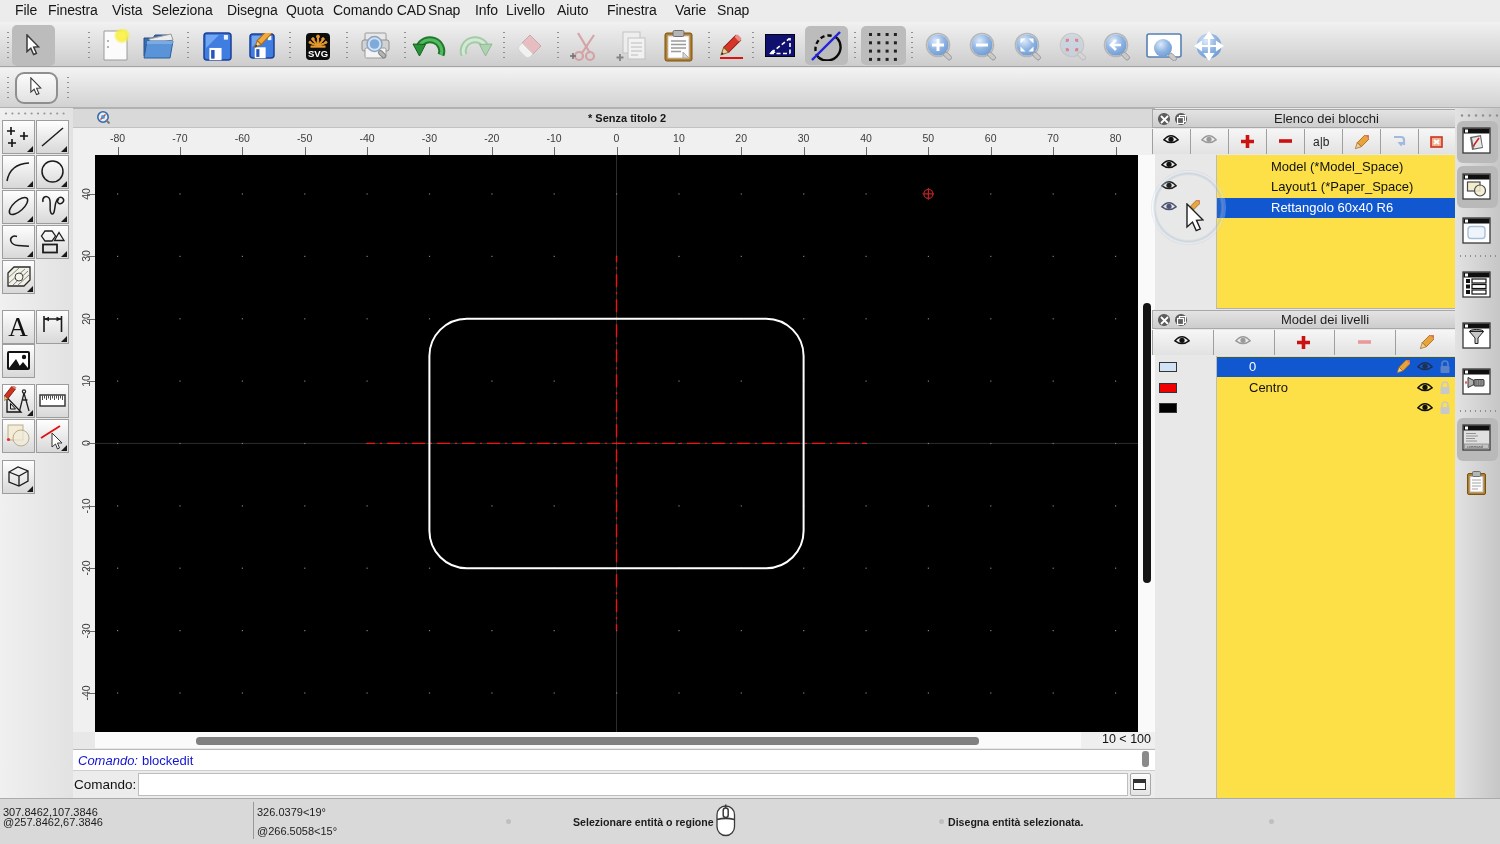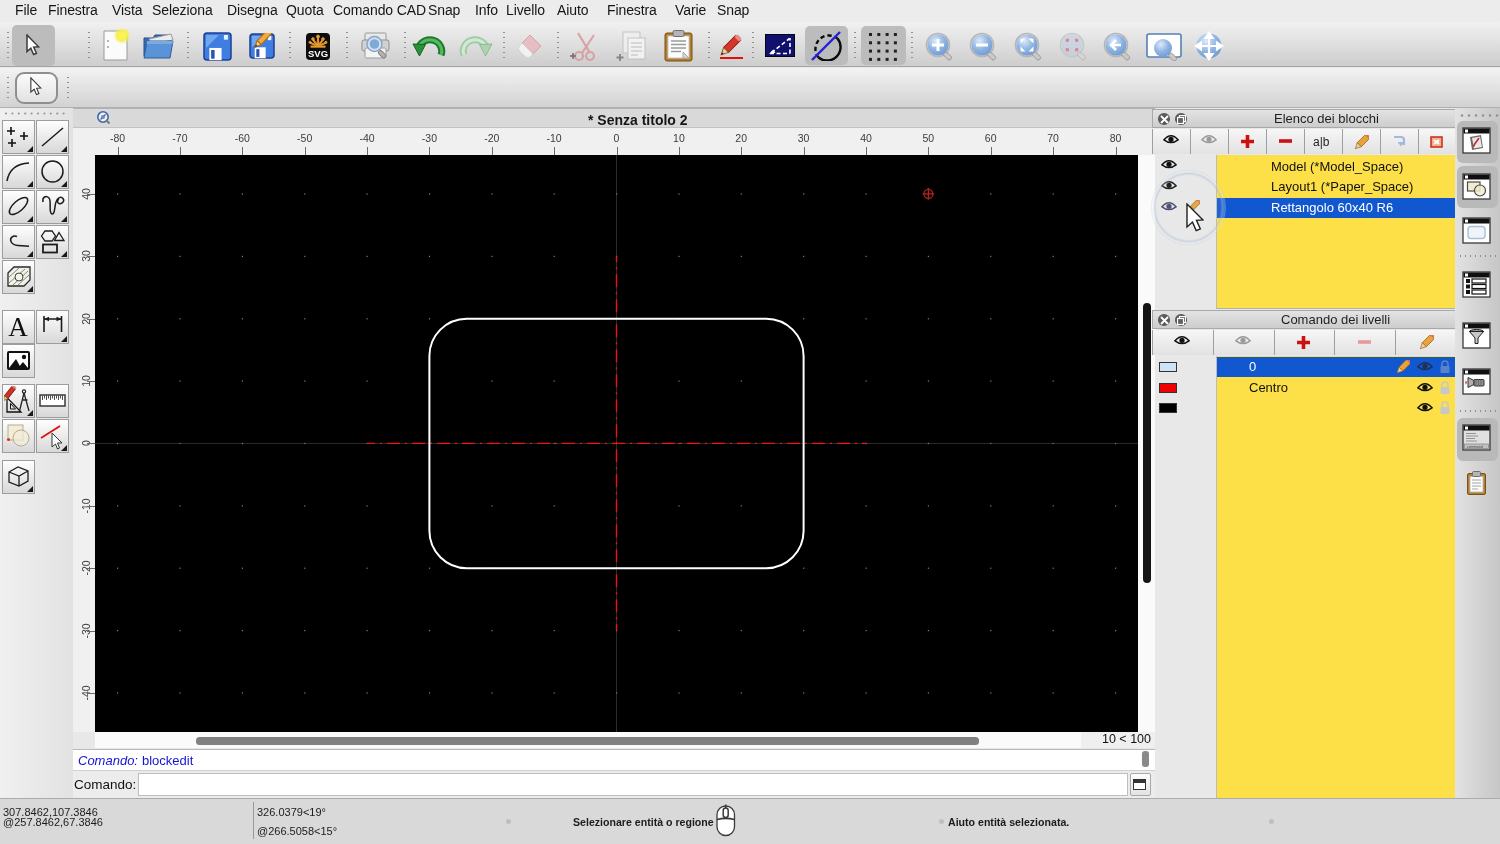--- a/index.html
+++ b/index.html
@@ -12,21 +12,21 @@
 #tb1{position:absolute;left:0;top:22px;width:1500px;height:45px;background:linear-gradient(#f1f1f1,#cdcdcd);border-bottom:1px solid #a4a4a4;}
 #tb2{position:absolute;left:0;top:68px;width:1500px;height:40px;background:linear-gradient(#f3f3f3,#d2d2d2);border-bottom:1px solid #b0b0b0;}
 .vsep{position:absolute;width:2px;background-image:radial-gradient(circle,#8f8f8f 35%,transparent 40%);background-size:2px 5px;background-repeat:repeat-y;}
 .pressed{position:absolute;background:#bcbcbc;border-radius:5px;}
 
 #lefttools{position:absolute;left:0;top:108px;width:73px;height:691px;background:linear-gradient(90deg,#f0f0f0,#e2e2e2);}
 .tbtn{position:absolute;width:33px;height:34px;background:linear-gradient(#fefefe,#d8d8d8);border:1px solid #9d9d9d;}
 .tri{position:absolute;right:1px;bottom:1px;width:0;height:0;border-left:6px solid transparent;border-bottom:6px solid #1a1a1a;}
 
 #titlebar{position:absolute;left:73px;top:108px;width:1082px;height:20px;background:#d9d9d9;border-top:1px solid #b2b2b2;border-bottom:1px solid #c2c2c2;}
-#mdititle{position:absolute;top:111.5px;font-size:14px;font-weight:bold;color:#161616;}
+#mdititle{position:absolute;top:111.5px;font-size:11px;font-weight:bold;color:#161616;}
 #hruler{position:absolute;left:73px;top:128px;width:1082px;height:27px;background:#f0f0f0;}
 .rlab{position:absolute;display:inline-block;font-size:10.5px;color:#3c3c3c;transform:translateX(-50%);top:4px;}
 .rtick{position:absolute;width:1px;height:8px;top:19px;background:#6a6a6a;}
 #vruler{position:absolute;left:73px;top:155px;width:22px;height:577px;background:#f0f0f0;}
 .vlab{position:absolute;display:inline-block;font-size:10.5px;color:#3c3c3c;left:1px;width:24px;text-align:center;transform:translateY(-50%) rotate(-90deg);}
 .vtick{position:absolute;height:1px;width:8px;left:14px;background:#6a6a6a;}
 #hscroll{position:absolute;left:95px;top:732px;width:1043px;height:16px;background:#fafafa;}
 #hthumb{position:absolute;left:101px;top:5px;width:783px;height:7.5px;background:#808080;border-radius:3.5px;}
 #vscroll{position:absolute;left:1138px;top:155px;width:17px;height:577px;background:#fafafa;}
 #vthumb{position:absolute;left:5px;top:148px;width:8px;height:280px;background:#141414;border-radius:4px;}
@@ -715,21 +715,21 @@
 <span class="st" style="left:257px;top:825px">@266.5058&lt;15°</span>
 <div class="dot" style="left:506px;top:819px"></div>
 <span class="stb" style="left:573px;top:816px">Selezionare entità o regione</span>
 <svg class="abs" style="left:716px;top:804px" width="20" height="33" viewBox="0 0 20 33">
       <rect x="1" y="2" width="17.5" height="29.5" rx="8.7" fill="#fff" stroke="#3a3a3a" stroke-width="1.3"></rect>
       <path d="M1,15.5 Q9.7,13.3 18.5,15.5" stroke="#3a3a3a" stroke-width="1.7" fill="none"></path>
       <rect x="7.2" y="4" width="5" height="9.5" rx="2.5" fill="#fff" stroke="#3a3a3a" stroke-width="1.5"></rect>
       <path d="M9.7,0.5 L9.7,4" stroke="#3a3a3a" stroke-width="1.5"></path>
     </svg>
 <div class="dot" style="left:939px;top:819px"></div>
-<span class="stb" style="left:948px;top:816px">Aiuto entità selezionata.</span>
+<span class="stb" style="left:948px;top:816px">Disegna entità selezionata.</span>
 <div class="dot" style="left:1269px;top:819px"></div>
 <div class="panel-title" style="top:109px"></div>
 <div class="pbtn" style="left:1158px;top:113px"></div>
 <svg class="abs" style="left:1160px;top:115px" width="9" height="9" viewBox="0 0 9 9">
       <path d="M1,1 L8,8 M8,1 L1,8" stroke="#fff" stroke-width="1.8"></path>
     </svg>
 <div class="pbtn" style="left:1175px;top:113px"></div>
 <svg class="abs" style="left:1177px;top:115px" width="9" height="9" viewBox="0 0 9 9">
       <rect x="2.5" y="0.5" width="6" height="6" fill="none" stroke="#fff" stroke-width="1.2"></rect>
       <rect x="0.5" y="2.5" width="6" height="6" fill="#606060" stroke="#fff" stroke-width="1.2"></rect>
@@ -807,21 +807,21 @@
 <div class="panel-title" style="top:310px"></div>
 <div class="pbtn" style="left:1158px;top:314px"></div>
 <svg class="abs" style="left:1160px;top:316px" width="9" height="9" viewBox="0 0 9 9">
       <path d="M1,1 L8,8 M8,1 L1,8" stroke="#fff" stroke-width="1.8"></path>
     </svg>
 <div class="pbtn" style="left:1175px;top:314px"></div>
 <svg class="abs" style="left:1177px;top:316px" width="9" height="9" viewBox="0 0 9 9">
       <rect x="2.5" y="0.5" width="6" height="6" fill="none" stroke="#fff" stroke-width="1.2"></rect>
       <rect x="0.5" y="2.5" width="6" height="6" fill="#606060" stroke="#fff" stroke-width="1.2"></rect>
     </svg>
-<span class="ptext" style="left:1281px;top:312px">Comando dei livelli</span>
+<span class="ptext" style="left:1281px;top:312px">Model dei livelli</span>
 <div class="ptool" style="top:330px"></div>
 <div class="pcell" style="left:1152px;top:330px;width:61px"></div>
 <div class="pcell" style="left:1213px;top:330px;width:61px"></div>
 <div class="pcell" style="left:1274px;top:330px;width:60px"></div>
 <div class="pcell" style="left:1334px;top:330px;width:61px"></div>
 <div class="pcell" style="left:1395px;top:330px;width:61px"></div>
 <svg class="abs" style="left:1174px;top:335px" width="16" height="12" viewBox="0 0 16 12">
       <path d="M1,5.8 Q8.0,-2.2 15,5.8 Q8.0,11.2 1,5.8 Z" fill="none" stroke="#111" stroke-width="1.6"></path>
       <circle cx="8.0" cy="5.3" r="2.6" fill="#111"></circle>
     </svg>

